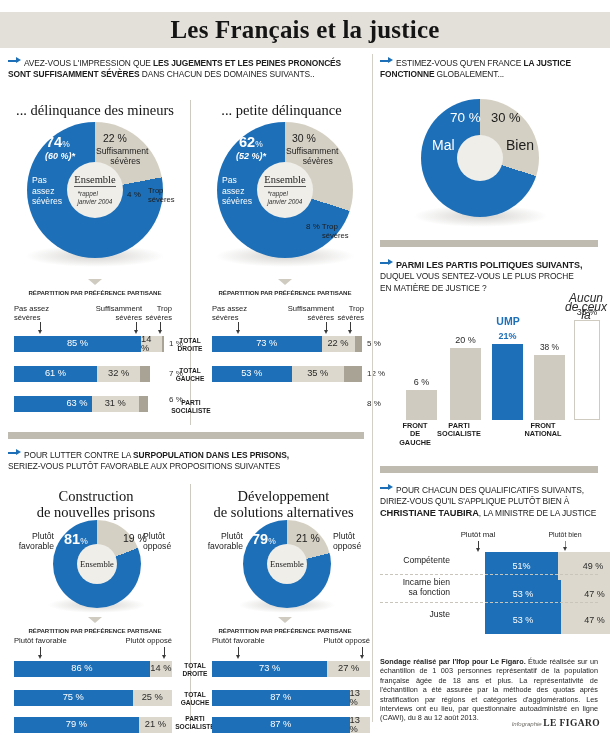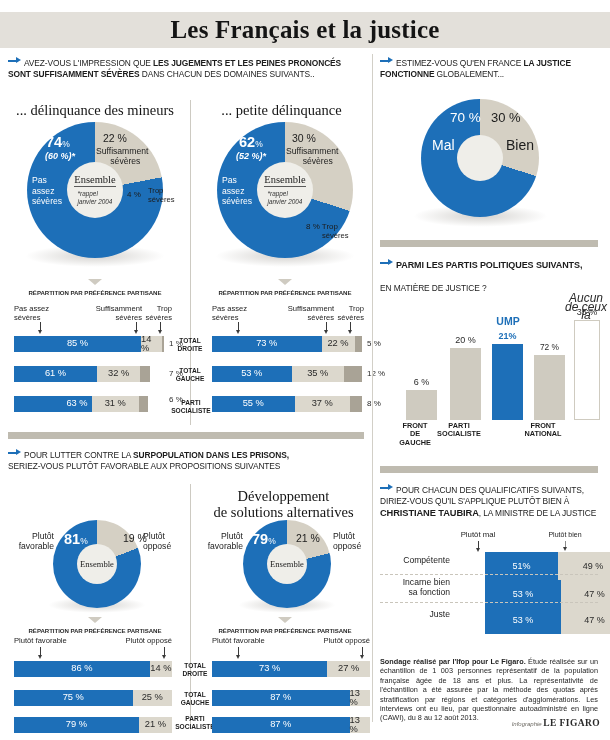--- a/index.html
+++ b/index.html
@@ -239,36 +239,32 @@
   </div>
   <div class="seg out" style="position:absolute;left:364px;top:336px;height:16px;">5 %</div>
 
   <div class="stackrow" style="left:212px;top:366px;width:150px;">
     <div class="seg blue" style="width:79.5px;">53 %</div>
     <div class="seg beige" style="width:52.5px;">35 %</div>
     <div class="seg dark" style="width:18px;"></div>
   </div>
   <div class="seg out" style="position:absolute;left:364px;top:366px;height:16px;">12 %</div>
 
-  <div class="stackrow" style="left:212px;top:396px;width:150px;">
-    <div class="seg blue" style="width:82.5px;">55 %</div>
-    <div class="seg beige" style="width:55.5px;">37 %</div>
-    <div class="seg dark" style="width:12px;"></div>
-  </div>
   <div class="seg out" style="position:absolute;left:364px;top:396px;height:16px;">8 %</div>
 
   <div class="hband" style="left:8px;top:432px;width:356px;"></div>
 
   <div style="position:absolute;left:8px;top:448px;width:355px;" class="q">
     <span class="arrow"></span><span class="lite">Pour lutter contre la </span><b>SURPOPULATION DANS LES PRISONS,</b><br>
     <span class="lite">seriez-vous plutôt favorable aux propositions suivantes</span>
   </div>
 
   <div class="vdiv" style="left:190px;top:484px;height:240px;"></div>
 
+  <div class="sect-title" style="position:absolute;left:10px;top:488px;width:172px;">Construction<br>de nouvelles prisons</div>
   <div class="shadow" style="left:48px;top:597px;width:98px;height:16px;"></div>
   <div class="donut" style="left:53px;top:520px;width:88px;height:88px;
               background: conic-gradient(from 0deg,
                  #d5d0c4 0deg 68.4deg,
                  #1d6fb8 68.4deg 360deg);"></div>
   <div class="donut-hole" style="left:77px;top:544px;width:40px;height:40px;">
     <div style="font-family:'Liberation Serif',serif;font-size:8.6px;">Ensemble</div>
   </div>
   <div class="lbl big w" style="left:64px;top:532px;">
     <span>81</span><span class="pct-sm">%</span>
@@ -354,38 +350,38 @@
   <div class="donut-hole" style="left:457px;top:135px;width:46px;height:46px;background:#efeee9;"></div>
   <div class="lbl" style="left:450px;top:113px;font-size:13.5px;color:#fff;">70 %</div>
   <div class="lbl" style="left:432px;top:140px;font-size:14px;color:#fff;">Mal</div>
   <div class="lbl" style="left:491px;top:113px;font-size:13px;">30 %</div>
   <div class="lbl" style="left:506px;top:140px;font-size:14px;">Bien</div>
 
   <div class="hband" style="left:380px;top:240px;width:218px;"></div>
 
   <div style="position:absolute;left:380px;top:258px;width:225px;" class="q">
     <span class="arrow"></span><b style="font-size:9px;">PARMI LES PARTIS POLITIQUES SUIVANTS,</b><br>
-    <br>
+    <span class="lite">DUQUEL VOUS SENTEZ-VOUS LE PLUS PROCHE</span><br>
     <span class="lite">EN MATIÈRE DE JUSTICE ?</span>
   </div>
 
   <div style="position:absolute;left:380px;top:295px;width:222px;height:125px;">
 
     <div class="vbar beige" style="left:26px;width:31px;height:30px;"></div>
     <div class="vval" style="left:26px;width:31px;bottom:33px;">6 %</div>
 
     <div class="vbar beige" style="left:70px;width:31px;height:72px;"></div>
     <div class="vval" style="left:70px;width:31px;bottom:75px;">20 %</div>
 
     <div class="vbar blue" style="left:112px;width:31px;height:76px;"></div>
     <div class="vval blue" style="left:112px;width:31px;bottom:79px;">21%</div>
     <div class="vtop" style="left:106px;width:44px;bottom:93px;">UMP</div>
 
     <div class="vbar beige" style="left:154px;width:31px;height:65px;"></div>
-    <div class="vval" style="left:154px;width:31px;bottom:68px;font-size:8.4px;">72 %</div>
+    <div class="vval" style="left:154px;width:31px;bottom:68px;font-size:8.4px;">38 %</div>
 
     <div class="vbar empty" style="left:194px;width:26px;height:100px;"></div>
     <div class="vval" style="left:190px;width:34px;bottom:103px;">35 %</div>
     <div class="vnote" style="left:182px;width:48px;bottom:-38px;top:-1px;">Aucun<br>de ceux là</div>
   </div>
   <div class="vname" style="left:380px;top:422px;width:70px;">FRONT<br>DE<br>GAUCHE</div>
   <div class="vname" style="left:424px;top:422px;width:70px;">PARTI<br>SOCIALISTE</div>
   <div class="vname" style="left:508px;top:422px;width:70px;">FRONT<br>NATIONAL</div>
 
   <div class="hband" style="left:380px;top:466px;width:218px;"></div>

